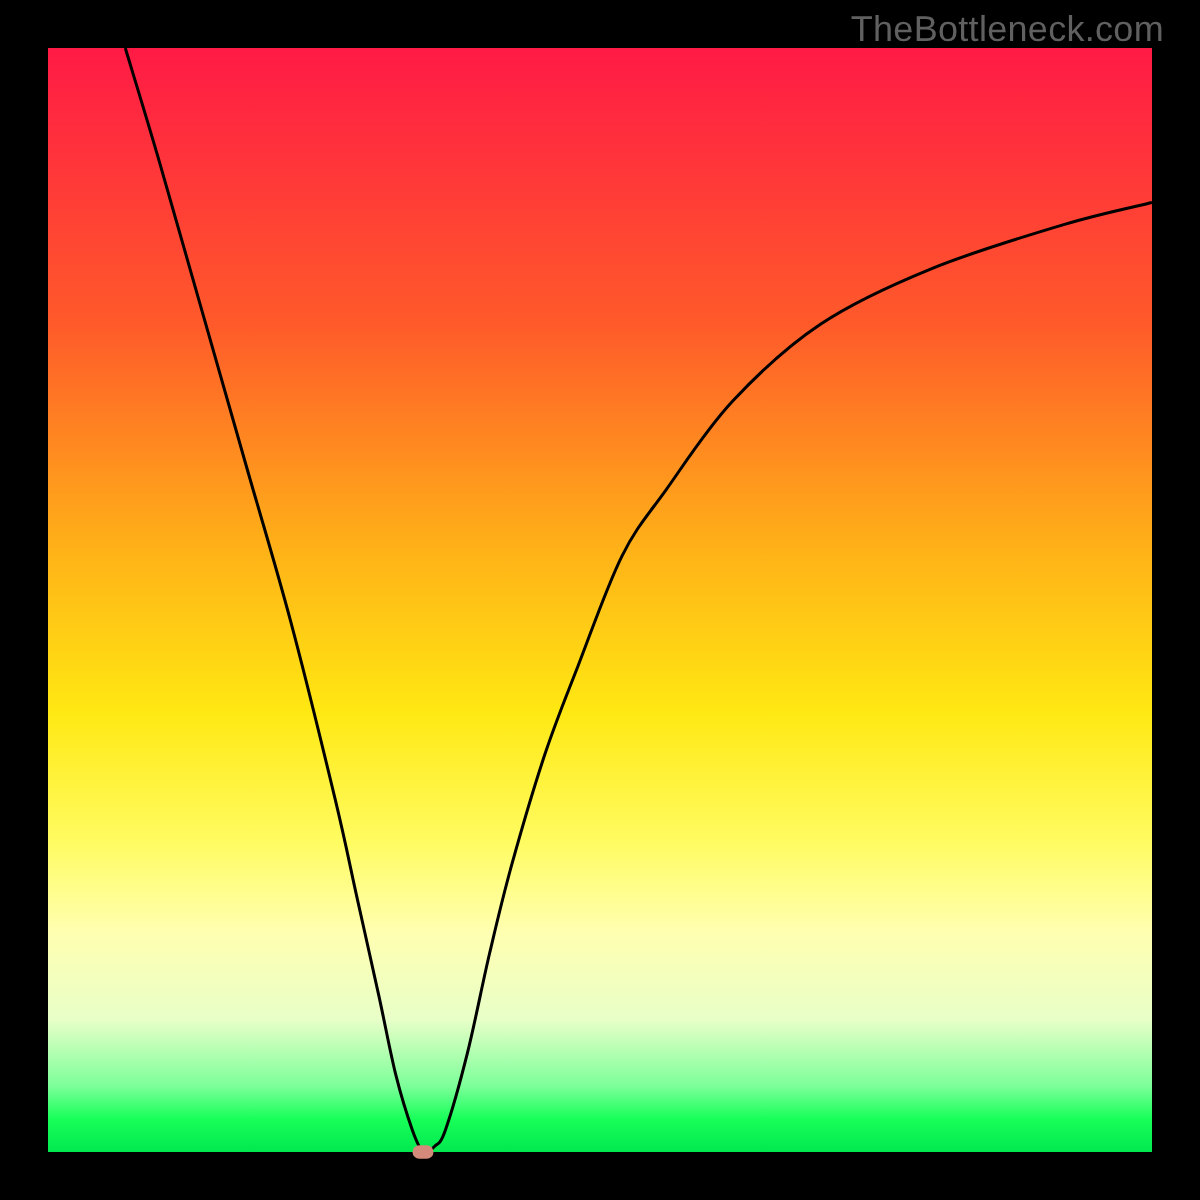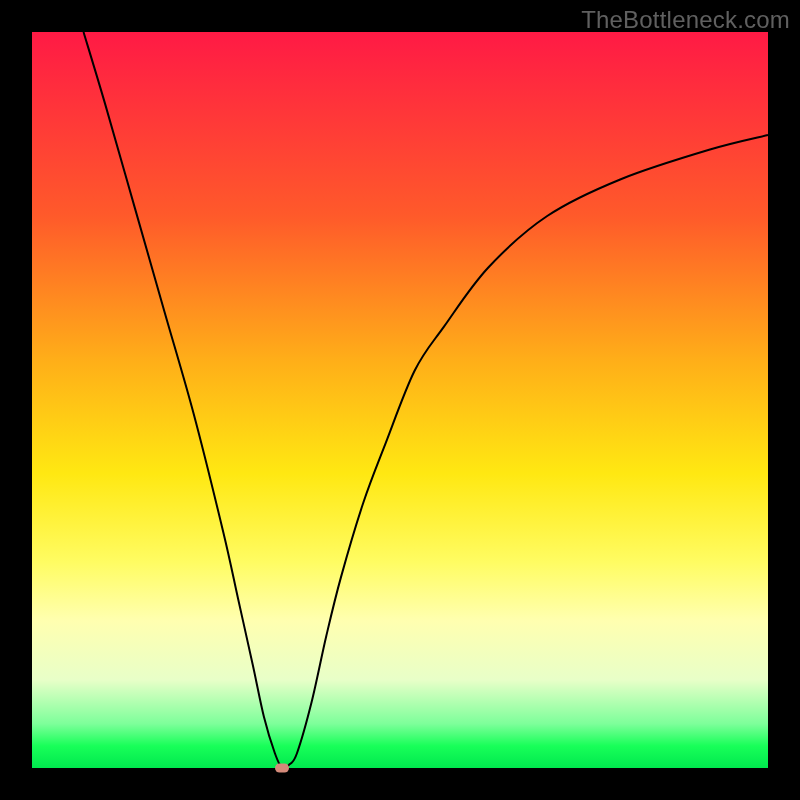--- a/index.html
+++ b/index.html
@@ -31,21 +31,21 @@
       #fffc62 72%,
       #ffffb0 80%,
       #e8ffc8 88%,
       #7dff9a 94%,
       #18ff59 97%,
       #00e84e 100%);
   }
   .watermark {
     position: absolute;
     top: 6px;
-    right: 10px;
+    right: 24px;
     color: #606060;
     font-size: 24px;
     font-weight: 500;
     letter-spacing: 0.2px;
     user-select: none;
   }
   svg.curve {
     position: absolute;
     left: 0; top: 0;
     width: 736px;

